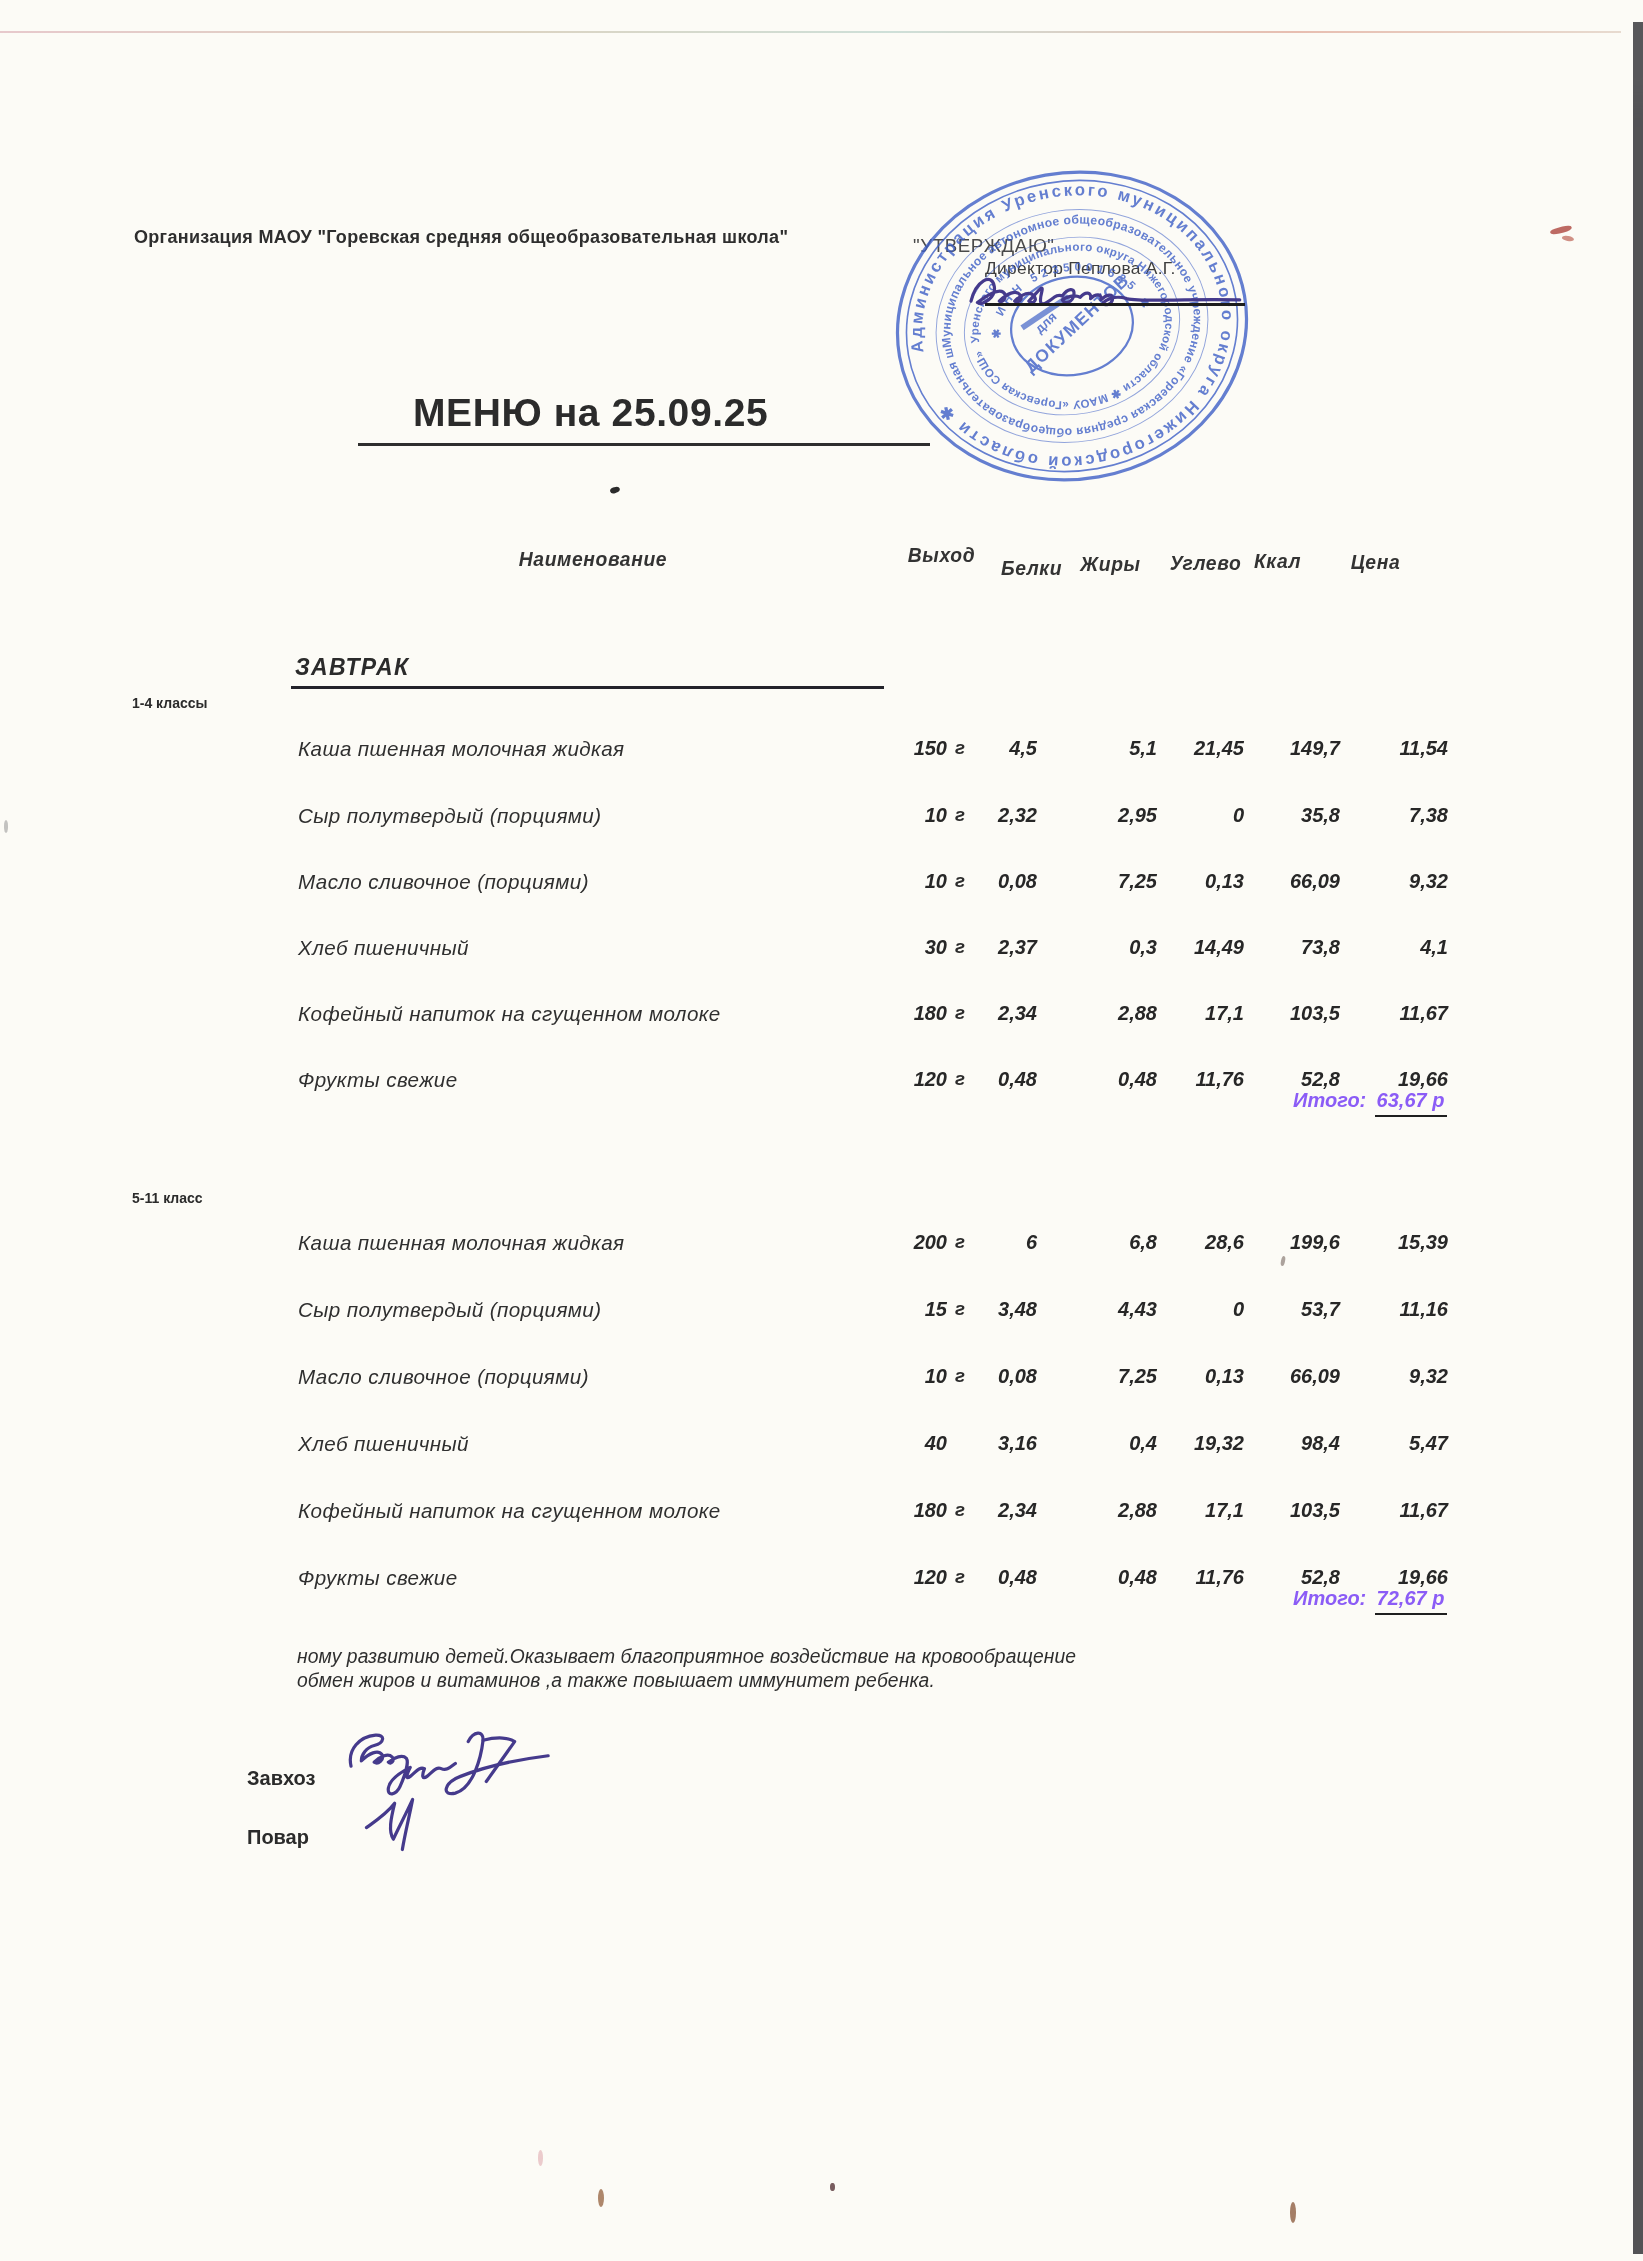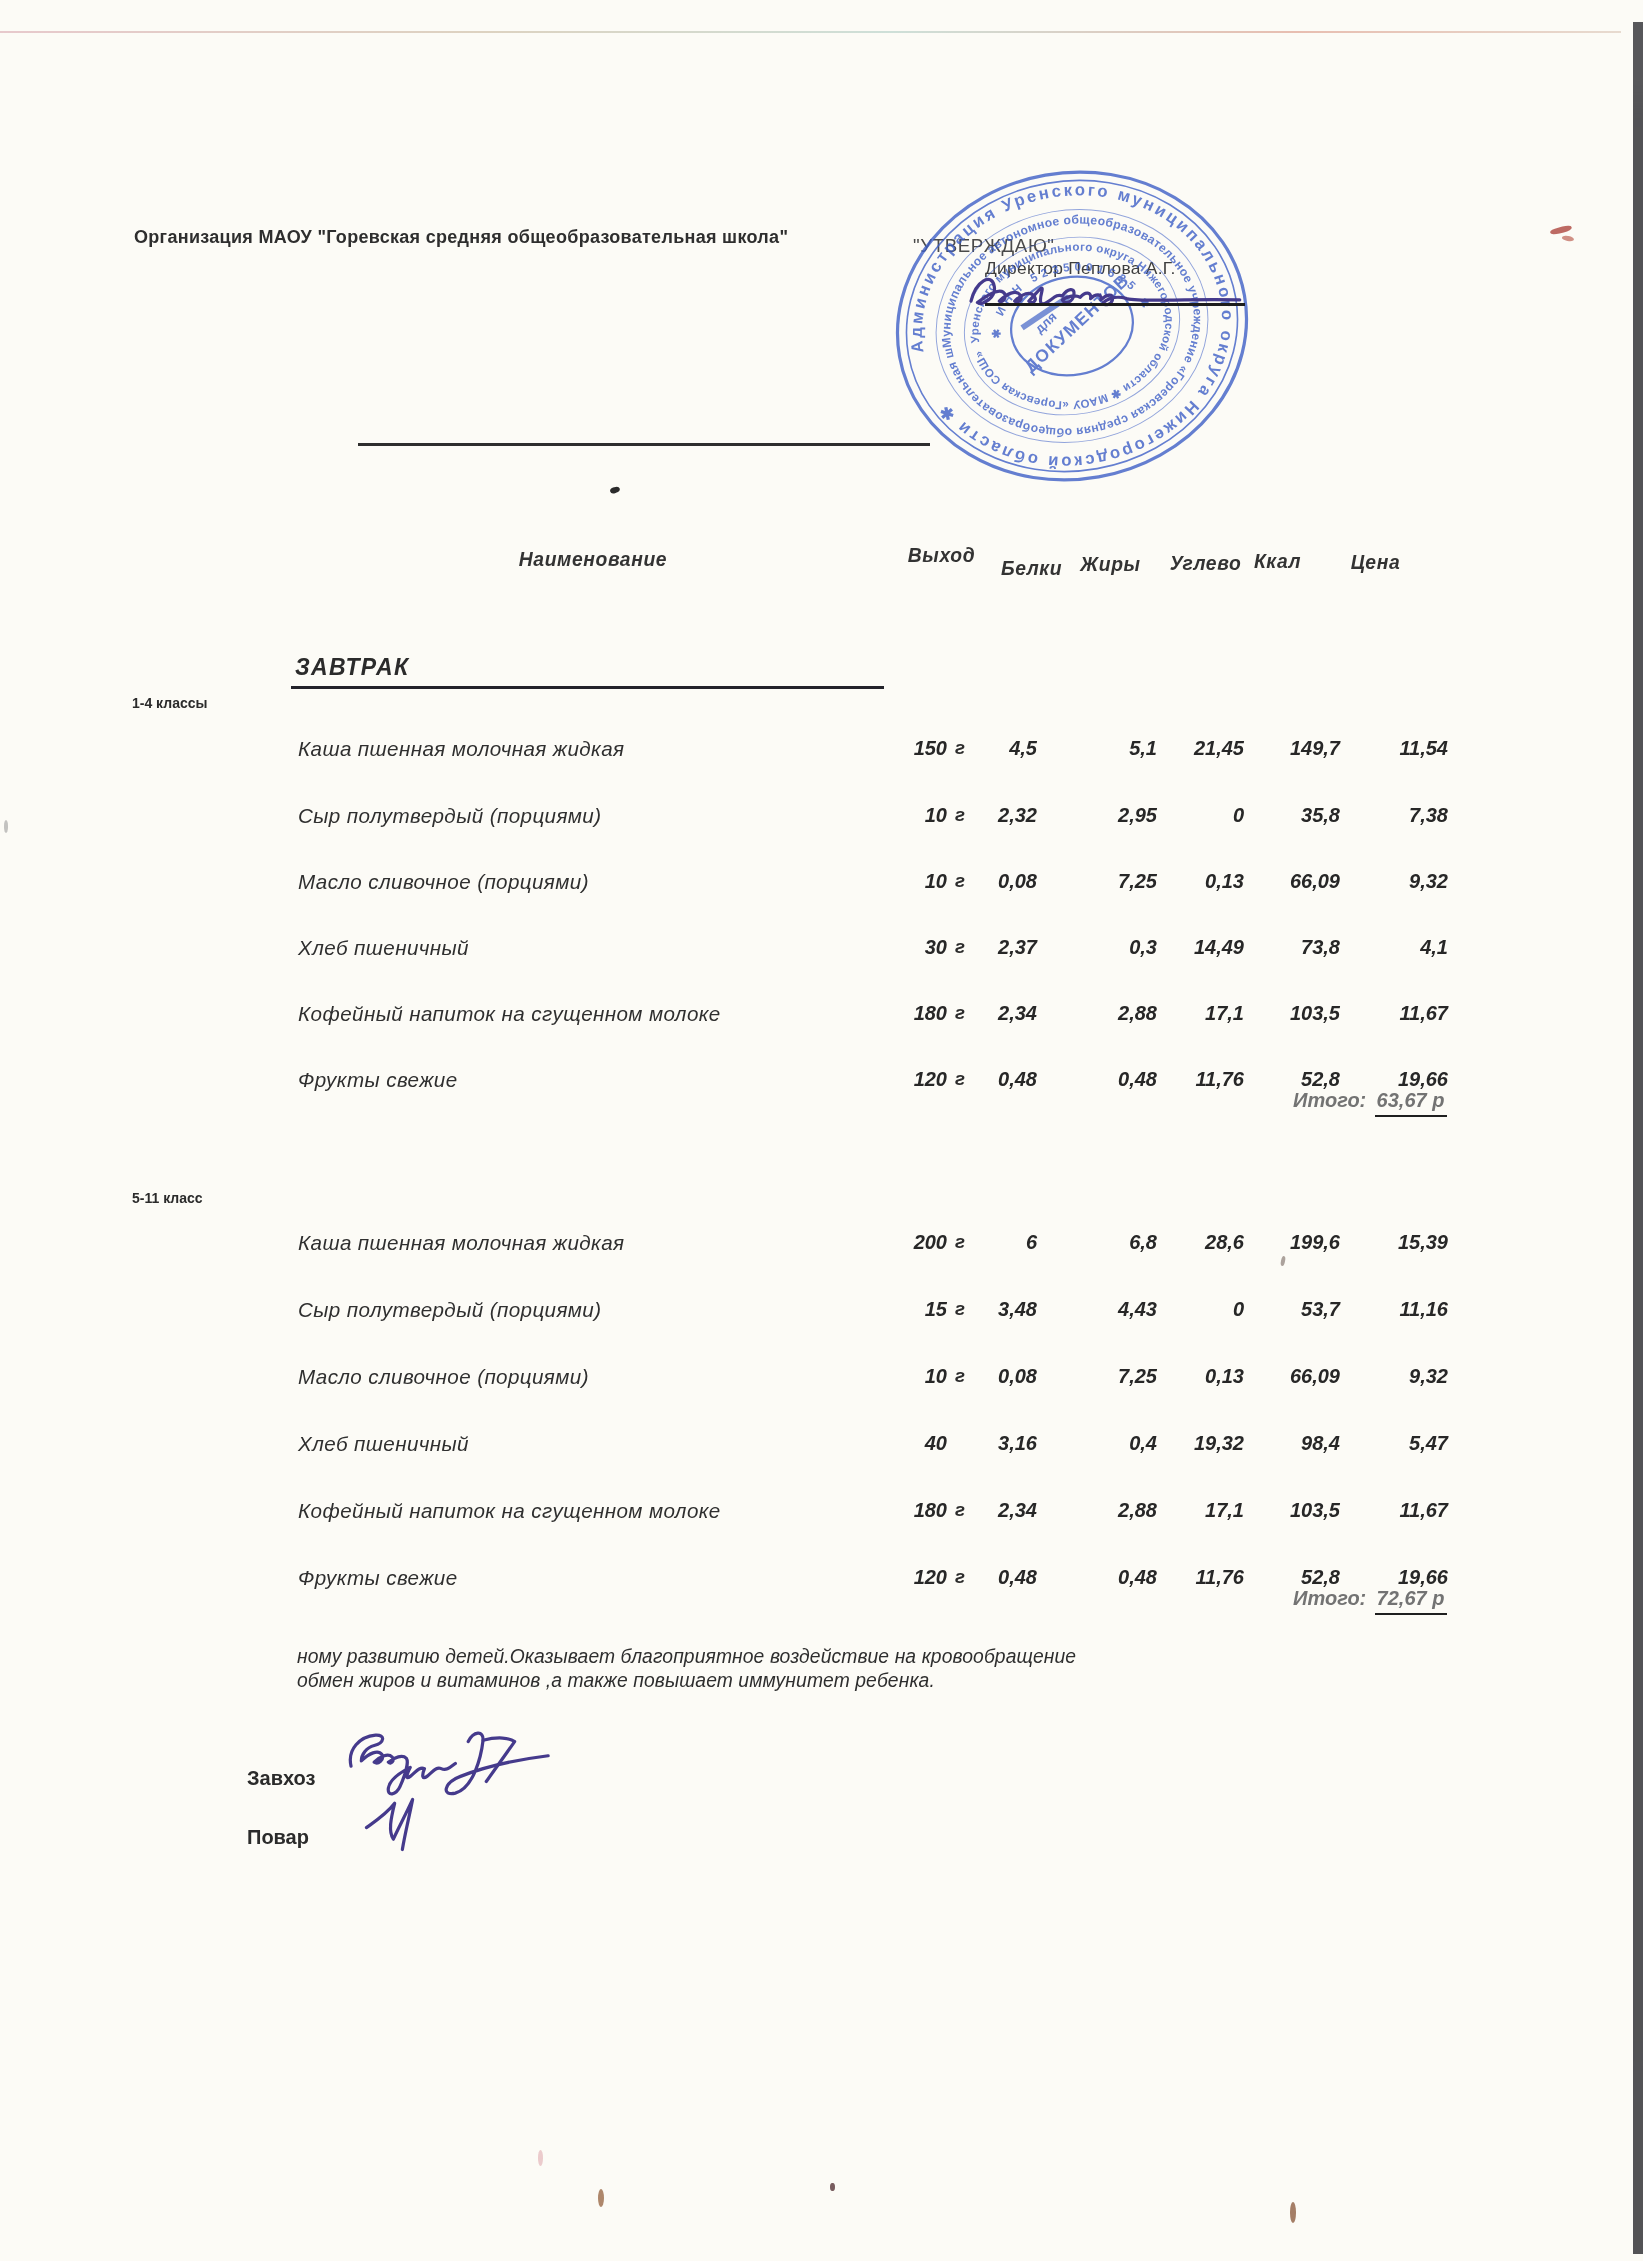--- a/index.html
+++ b/index.html
@@ -34,21 +34,21 @@
   .trow{left:0;width:1480px;height:32px;margin-top:40px;}
   .dish{position:absolute;left:298px;font-size:20.6px;font-style:italic;letter-spacing:0.4px;color:#2f2f2f;white-space:nowrap;}
   .num{position:absolute;width:110px;text-align:right;font-size:20px;font-weight:bold;font-style:italic;color:#272727;}
   .col-out{left:837px;}
   .unit{position:absolute;left:955px;width:32px;font-size:18.7px;font-weight:bold;font-style:italic;color:#2c2c2c;}
   .col-p{left:927px;}
   .col-f{left:1047px;}
   .col-c{left:1134px;}
   .col-k{left:1230px;}
   .col-pr{left:1338px;}
-  .totals{right:197px;width:322px;text-align:right;font-size:20px;font-weight:bold;font-style:italic;color:#737373;}
+  .totals{right:197px;width:322px;text-align:right;font-size:20px;font-weight:bold;font-style:italic;color:#8b5cf6;}
   .totals .tval{border-bottom:2.6px solid #1f1f1f;padding:0 2.6px 3.9px 1.3px;margin-left:9px;}
   
   .note{left:297px;top:1645px;width:864px;font-size:19.3px;font-style:italic;line-height:24px;letter-spacing:0.1px;color:#2e2e2e;}
   .sig-label{left:247px;font-size:20px;font-weight:bold;color:#2b2b2b;}
   svg{display:block;}
   .stamp{left:884px;top:165px;opacity:.9;transform:rotate(-10deg);}
   .ink{stroke:#3c5ec6;fill:none;}
   .inktext{fill:#3c5ec6;font-family:"Liberation Sans",sans-serif;font-weight:bold;}
   .pen{stroke:#453a8c;fill:none;stroke-linecap:round;stroke-linejoin:round;}
 </style>
@@ -103,20 +103,21 @@
         <path class="ink" d="M236,200 L322,214" stroke-width="9" opacity=".85"></path>
       </g>
     </g>
   </svg>
 
   <svg class="abs" style="left:964px;top:269px;" width="284" height="45" viewBox="0 0 440 70">
     <path class="pen" stroke-width="5" d="M10,50 C18,18 42,6 46,26 C50,44 28,58 20,52 C36,40 52,30 60,36 C68,42 60,52 54,50 C66,38 80,32 86,40 C92,48 82,54 78,50 C90,38 102,34 108,42 C114,50 104,56 100,50 C112,38 124,20 120,36 C116,52 118,58 128,52 C138,46 144,38 152,42 C160,30 172,28 170,40 C168,52 156,56 152,48 C162,42 172,40 180,44 C188,34 198,36 196,46 C204,38 214,38 212,48 C220,40 232,36 230,48 C228,56 218,58 216,52 C226,44 240,42 252,46 C280,52 330,46 428,48"></path>
   </svg>
   <div class="abs sig-line"></div>
 
+  <div class="abs title">МЕНЮ  на 25.09.25</div>
   <div class="abs title-underline"></div>
   <div class="abs title-dot"></div>
 
   <div class="abs th" style="left:503px;top:549px;width:180px;">Наименование</div>
   <div class="abs th" style="left:893px;top:545px;width:97px;">Выход</div>
   <div class="abs th" style="left:983px;top:558px;width:97px;">Белки</div>
   <div class="abs th" style="left:1062px;top:554px;width:97px;">Жиры</div>
   <div class="abs th" style="left:1157px;top:553px;width:97px;">Углево</div>
   <div class="abs th" style="left:1229px;top:551px;width:97px;">Ккал</div>
   <div class="abs th" style="left:1327px;top:552px;width:97px;">Цена</div>

